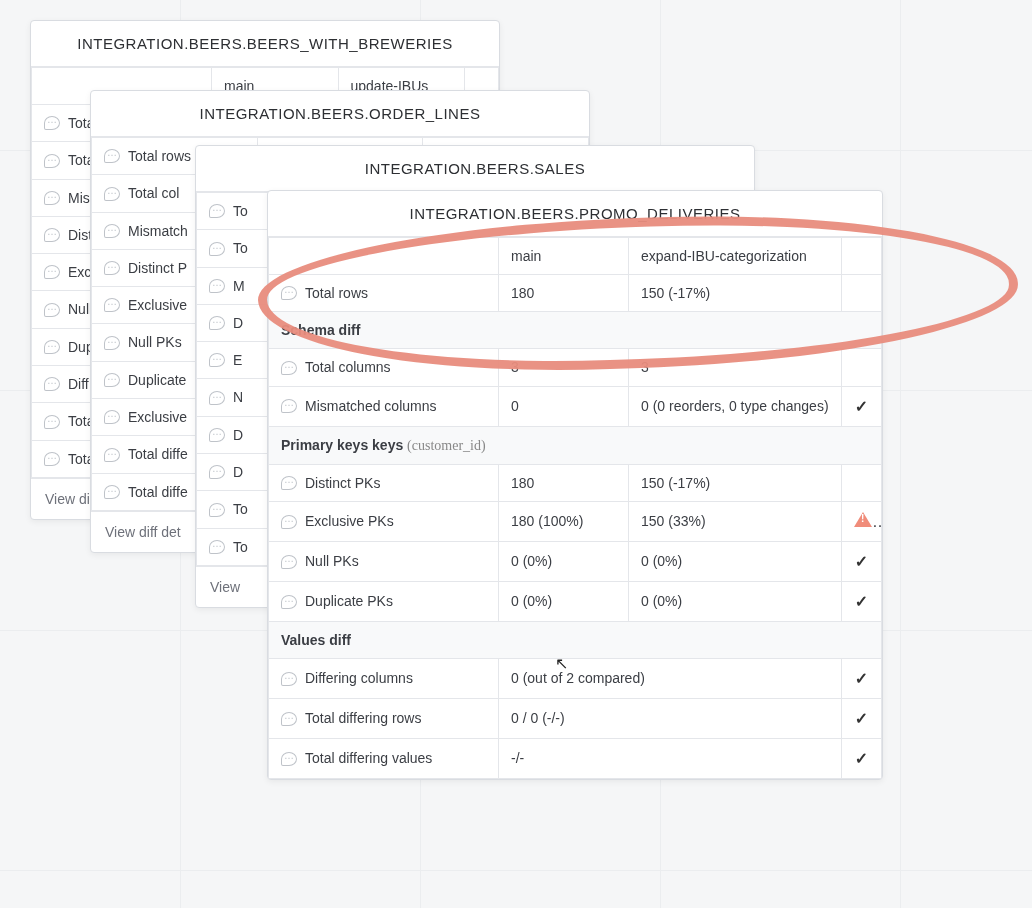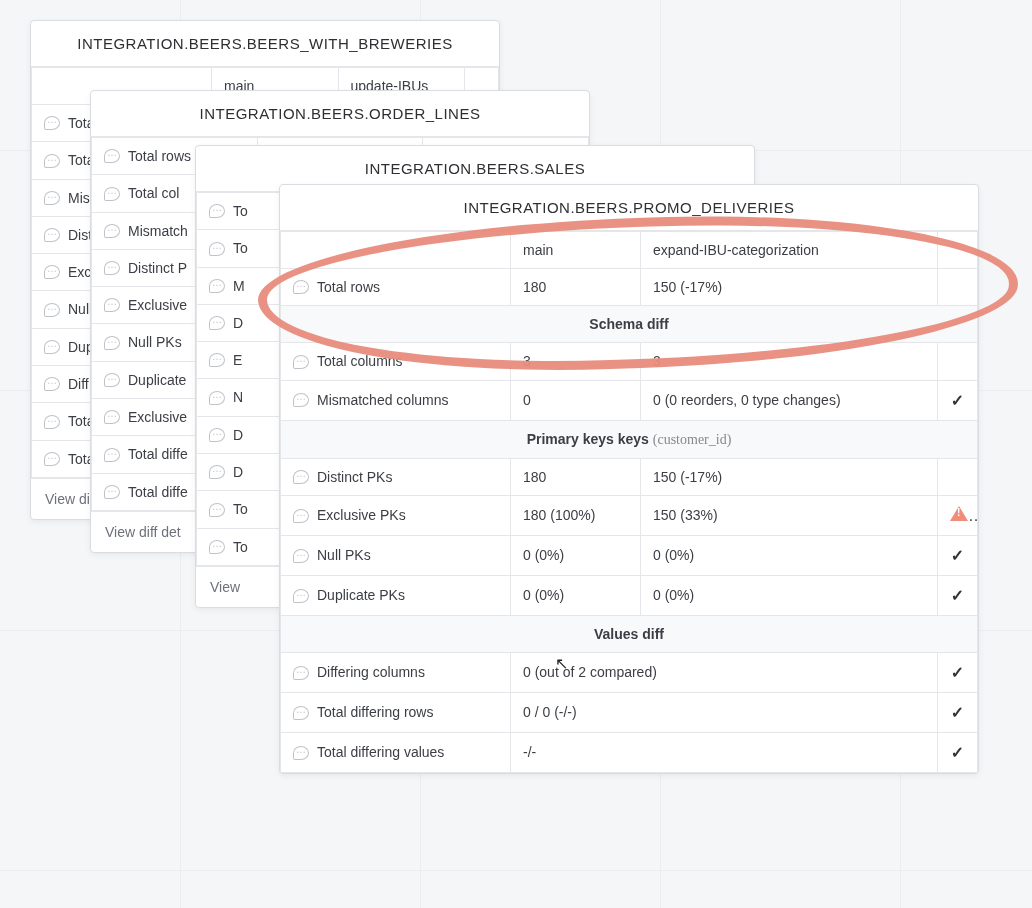--- a/index.html
+++ b/index.html
@@ -44,21 +44,20 @@
     padding: 10px 12px;
     text-align: left;
     font-weight: 400;
     white-space: nowrap;
     overflow: hidden;
     text-overflow: ellipsis;
   }
   td.label { white-space: nowrap; }
   .section-header td {
     background: #f8f9fa;
-    text-align: center;
     font-weight: 600;
   }
   .muted { color: #888; font-weight: 400; font-family: Liberation Serif, serif; }
   .comment-icon {
     display:inline-block;
     width:16px;height:14px;
     border:1.3px solid #bfc3c9;
     border-radius:50% 50% 50% 2px;
     position:relative;
     margin-right:8px; vertical-align:middle;
@@ -293,21 +292,21 @@
     <tr>
           <td class="label"><span class="comment-icon"></span><span>To</span></td>
           <td></td>
           <td></td>
         </tr>
   </tbody>
     </table>
   <div class="footer-link">View</div>
 </div>
 
-<div class="card" style="left:267px; top:184px; width:700px;margin-left:12px;">
+<div class="card" style="left:267px; top:190px; width:616px;">
   <div class="card-title">INTEGRATION.BEERS.PROMO_DELIVERIES</div>
   <table>
     <colgroup>
       <col style="width:230px">
         <col style="width:130px">
         <col>
         <col style="width:40px">
     </colgroup>
     <tbody>
         <tr>

